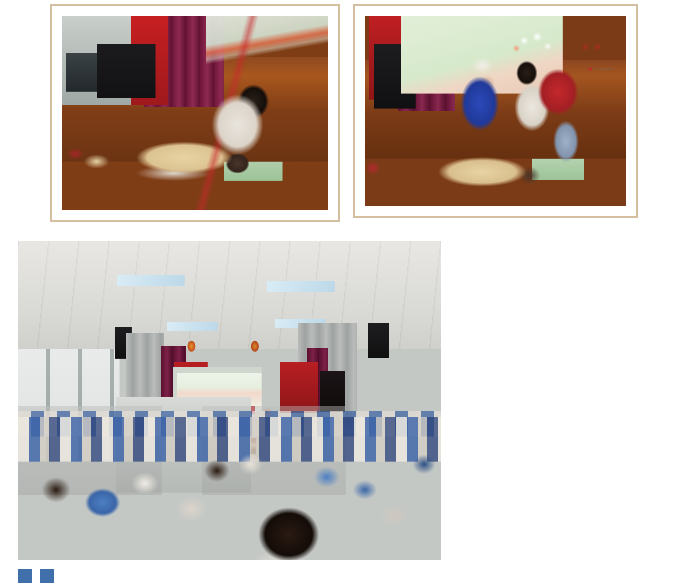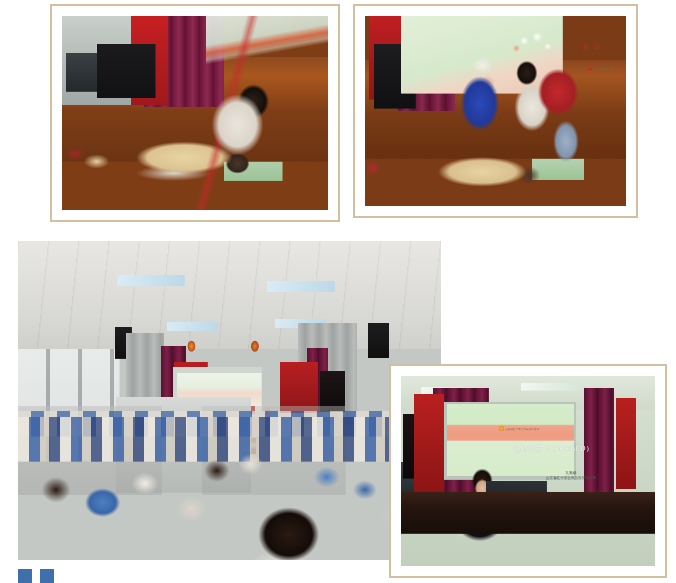--- a/index.html
+++ b/index.html
@@ -325,32 +325,19 @@
         <span class="cross"></span>
         <span class="txt">红十字会救护培训</span>
       </div>
     </div>
   </div>
 
   <div class="plain" id="photo-3">
     <div class="photo p3" aria-label="A full auditorium of seated trainees wearing blue uniforms and white caps facing a stage with a Red Cross banner, projection screen, red lanterns and stage curtains."></div>
   </div>
 
-  <div class="frame" id="frame-4">
-    <div class="photo p4" aria-label="A female instructor seated at a dark wooden podium with a laptop, presenting a slide on a large projection screen in a hall with purple curtains and red wall panels.">
-      <div class="slide-logo">
-        <span class="mark"></span>
-        <span class="txt">山东省红十字会应急救护培训</span>
-      </div>
-      <div class="slide-title">心肺复苏（CPR+AED）</div>
-      <div class="slide-sub">
-        <div>孔繁娜</div>
-        <div>山东省红十字会应急救护培训师</div>
-      </div>
-    </div>
-  </div>
 
   <div class="markers">
     <span class="marker"></span>
     <span class="marker"></span>
   </div>
 
 </div>
 
 </body></html>

